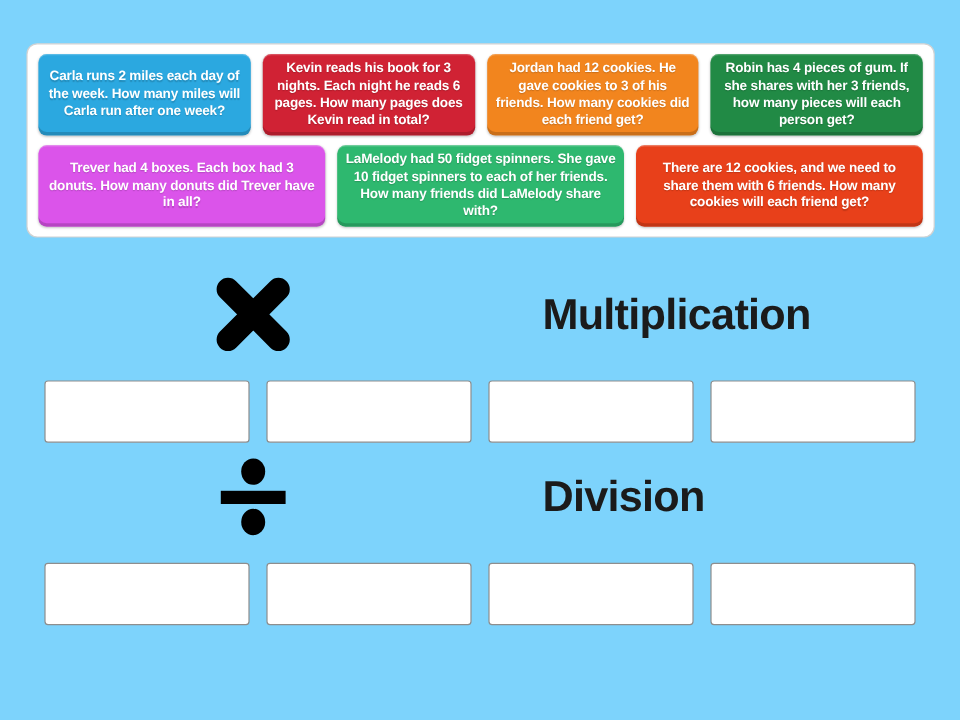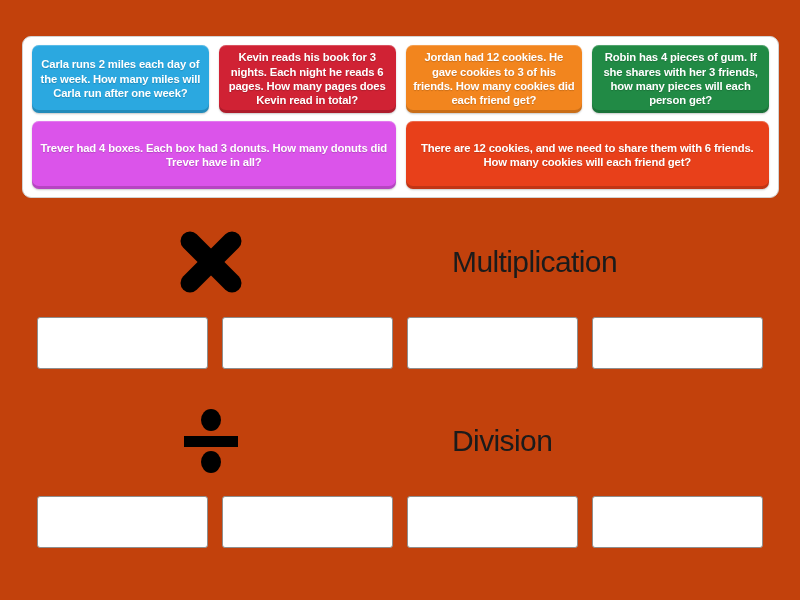--- a/index.html
+++ b/index.html
@@ -9,21 +9,21 @@
     height: 600px;
     background: #ffffff;
     font-family: "Liberation Sans", sans-serif;
     overflow: hidden;
   }
 
   #app {
     position: relative;
     width: 800px;
     height: 600px;
-    background: #c2410c;
+    background: #7dd3fc;
   }
 
   
   .card-tray {
     position: absolute;
     left: 22px;
     top: 36px;
     width: 757px;
     height: 162px;
     background: #ffffff;
@@ -67,21 +67,21 @@
   .prob-card span { display: block; }
 
   
   .category {
     position: absolute;
     left: 0;
     width: 800px;
   }
 
   #category-multiplication { top: 218px; }
-  #category-division        { top: 397px; }
+  #category-division        { top: 370px; }
 
   .cat-header {
     position: relative;
     height: 88px;
   }
 
   .cat-symbol {
     position: absolute;
     left: 176px;
     top: 0;
@@ -92,22 +92,22 @@
     justify-content: center;
   }
 
   .cat-title {
     position: absolute;
     left: 452px;
     top: 0;
     height: 88px;
     display: flex;
     align-items: center;
-    font-size: 30px;
-    font-weight: 400;
+    font-size: 36px;
+    font-weight: 700;
     color: #1b1b1b;
     letter-spacing: -0.6px;
     white-space: nowrap;
   }
 
   .dropzone-row {
     position: absolute;
     left: 37px;
     width: 726px;
     display: flex;
@@ -147,20 +147,23 @@
         <span>Jordan had 12 cookies. He gave cookies to 3 of his friends. How many cookies did each friend get?</span>
       </div>
       <div class="prob-card" style="background-color: rgb(33, 138, 69);">
         <span>Robin has 4 pieces of gum. If she shares with her 3 friends, how many pieces will each person get?</span>
       </div>
     </div>
 
     <div class="card-row">
       <div class="prob-card" style="background-color: rgb(219, 84, 234);">
         <span>Trever had 4 boxes. Each box had 3 donuts. How many donuts did Trever have in all?</span>
+      </div>
+      <div class="prob-card" style="background-color: rgb(46, 184, 111);">
+        <span>LaMelody had 50 fidget spinners. She gave 10 fidget spinners to each of her friends. How many friends did LaMelody share with?</span>
       </div>
       <div class="prob-card" style="background-color: rgb(232, 64, 26);">
         <span>There are 12 cookies, and we need to share them with 6 friends. How many cookies will each friend get?</span>
       </div>
     </div>
 
   </div>
 
   <div class="category" id="category-multiplication">
 

